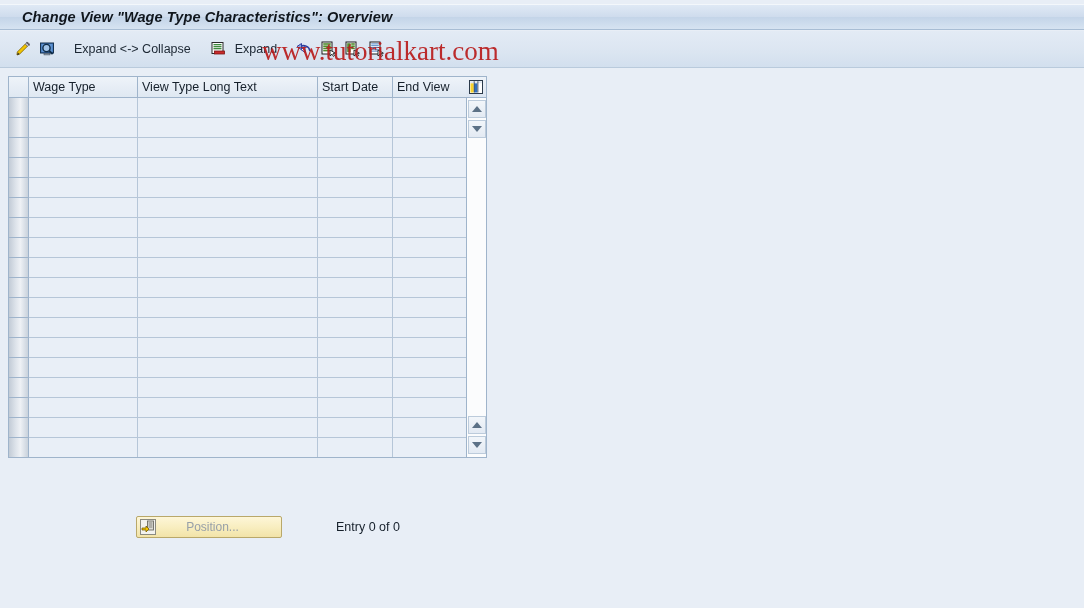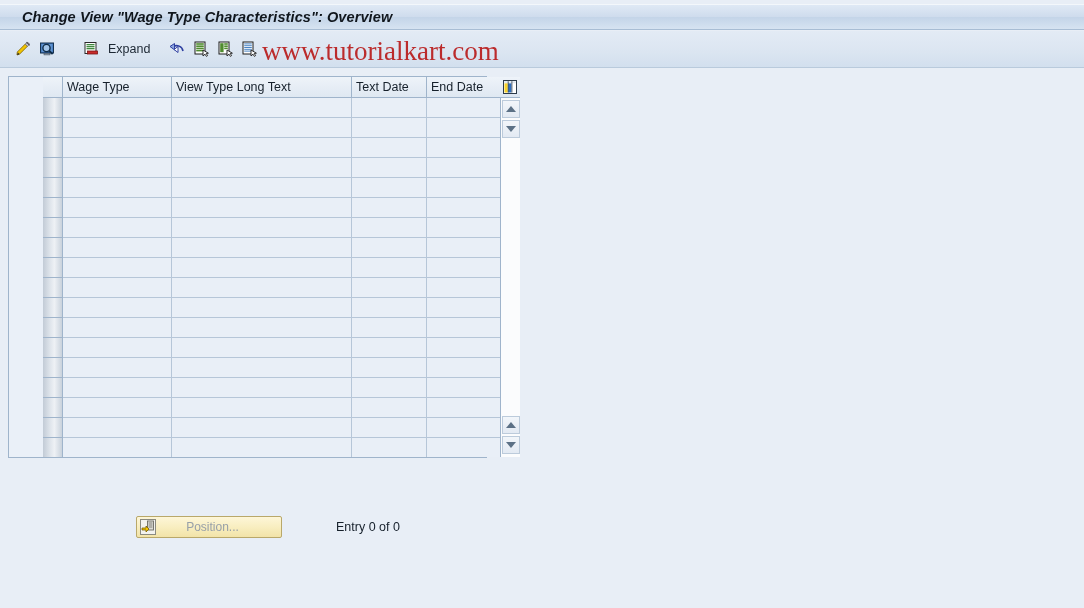--- a/index.html
+++ b/index.html
@@ -91,21 +91,21 @@
     position: absolute;
     left: 8px; top: 76px;
     width: 479px; height: 382px;
     box-sizing: border-box;
     border: 1px solid #9fb4cb;
     background: #eaf0f8;
   }
   #table-inner {
     position: absolute;
     left: 0; top: 0;
-    width: 477px; height: 380px; margin-left: 34px;
+    width: 477px; height: 380px;
   }
 
   
   #header-row {
     position: absolute;
     left: 0; top: 0;
     width: 477px; height: 21px;
     display: flex;
     background: linear-gradient(to bottom, #eef3f9 0%, #e2eaf3 100%);
     border-bottom: 1px solid #9fb4cb;
@@ -253,20 +253,23 @@
         <rect x="3.5" y="4" width="11" height="8" fill="#5f93d1"></rect>
         <rect x="6" y="13.3" width="6" height="1.6" fill="#9aa6b4" stroke="#44505e" stroke-width="0.6"></rect>
         <circle cx="8.5" cy="8" r="3.6" fill="#cfe4f7" fill-opacity="0.6" stroke="#0f2c47" stroke-width="1.4"></circle>
         <line x1="11.2" y1="10.6" x2="14.6" y2="14.2" stroke="#0f2c47" stroke-width="1.8"></line>
       </svg>
     </span>
   </div>
 
   <div class="sep"></div>
 
+  <div class="tb-item">
+    <span class="tb-label">Expand &lt;-&gt; Collapse</span>
+  </div>
 
   <div class="sep"></div>
 
   <div class="tb-item">
     <span class="icon-box">
       <svg width="18" height="18" viewBox="0 0 18 18">
         <rect x="3" y="2.5" width="11" height="11" fill="#fdfdfd" stroke="#2a2a2a" stroke-width="1"></rect>
         <rect x="4.5" y="4" width="8" height="1.3" fill="#3f8a3f"></rect>
         <rect x="4.5" y="6" width="8" height="1.3" fill="#3f8a3f"></rect>
         <rect x="4.5" y="8" width="8" height="1.3" fill="#3f8a3f"></rect>
@@ -334,22 +337,22 @@
 
 <div id="watermark">www.tutorialkart.com</div>
 
 <div id="table-wrap">
   <div id="table-inner">
 
     <div id="header-row">
       <div class="hcell sel"></div>
       <div class="hcell c0">Wage Type</div>
       <div class="hcell c1">View Type Long Text</div>
-      <div class="hcell c2">Text Date</div>
-      <div class="hcell c3">End Date</div>
+      <div class="hcell c2">Start Date</div>
+      <div class="hcell c3">End View</div>
       <div class="hcell cfg">
         <span class="icon-box" style="width:14px;height:14px">
           <svg width="14" height="14" viewBox="0 0 14 14">
             <rect x="0.5" y="0.5" width="13" height="13" fill="#ffffff" stroke="#2b3a4a" stroke-width="1"></rect>
             <rect x="1.5" y="3.2" width="3.2" height="9.3" fill="#f7d22a"></rect>
             <rect x="5.2" y="3.2" width="3.2" height="9.3" fill="#2f6fc0"></rect>
             <rect x="8.9" y="3.2" width="3.6" height="9.3" fill="#ffffff"></rect>
             <rect x="1.2" y="1.2" width="11.6" height="2" fill="#dfe6ef"></rect>
             <line x1="5.2" y1="1.2" x2="5.2" y2="12.5" stroke="#2b3a4a" stroke-width="0.8"></line>
             <line x1="8.9" y1="1.2" x2="8.9" y2="12.5" stroke="#2b3a4a" stroke-width="0.8"></line>

